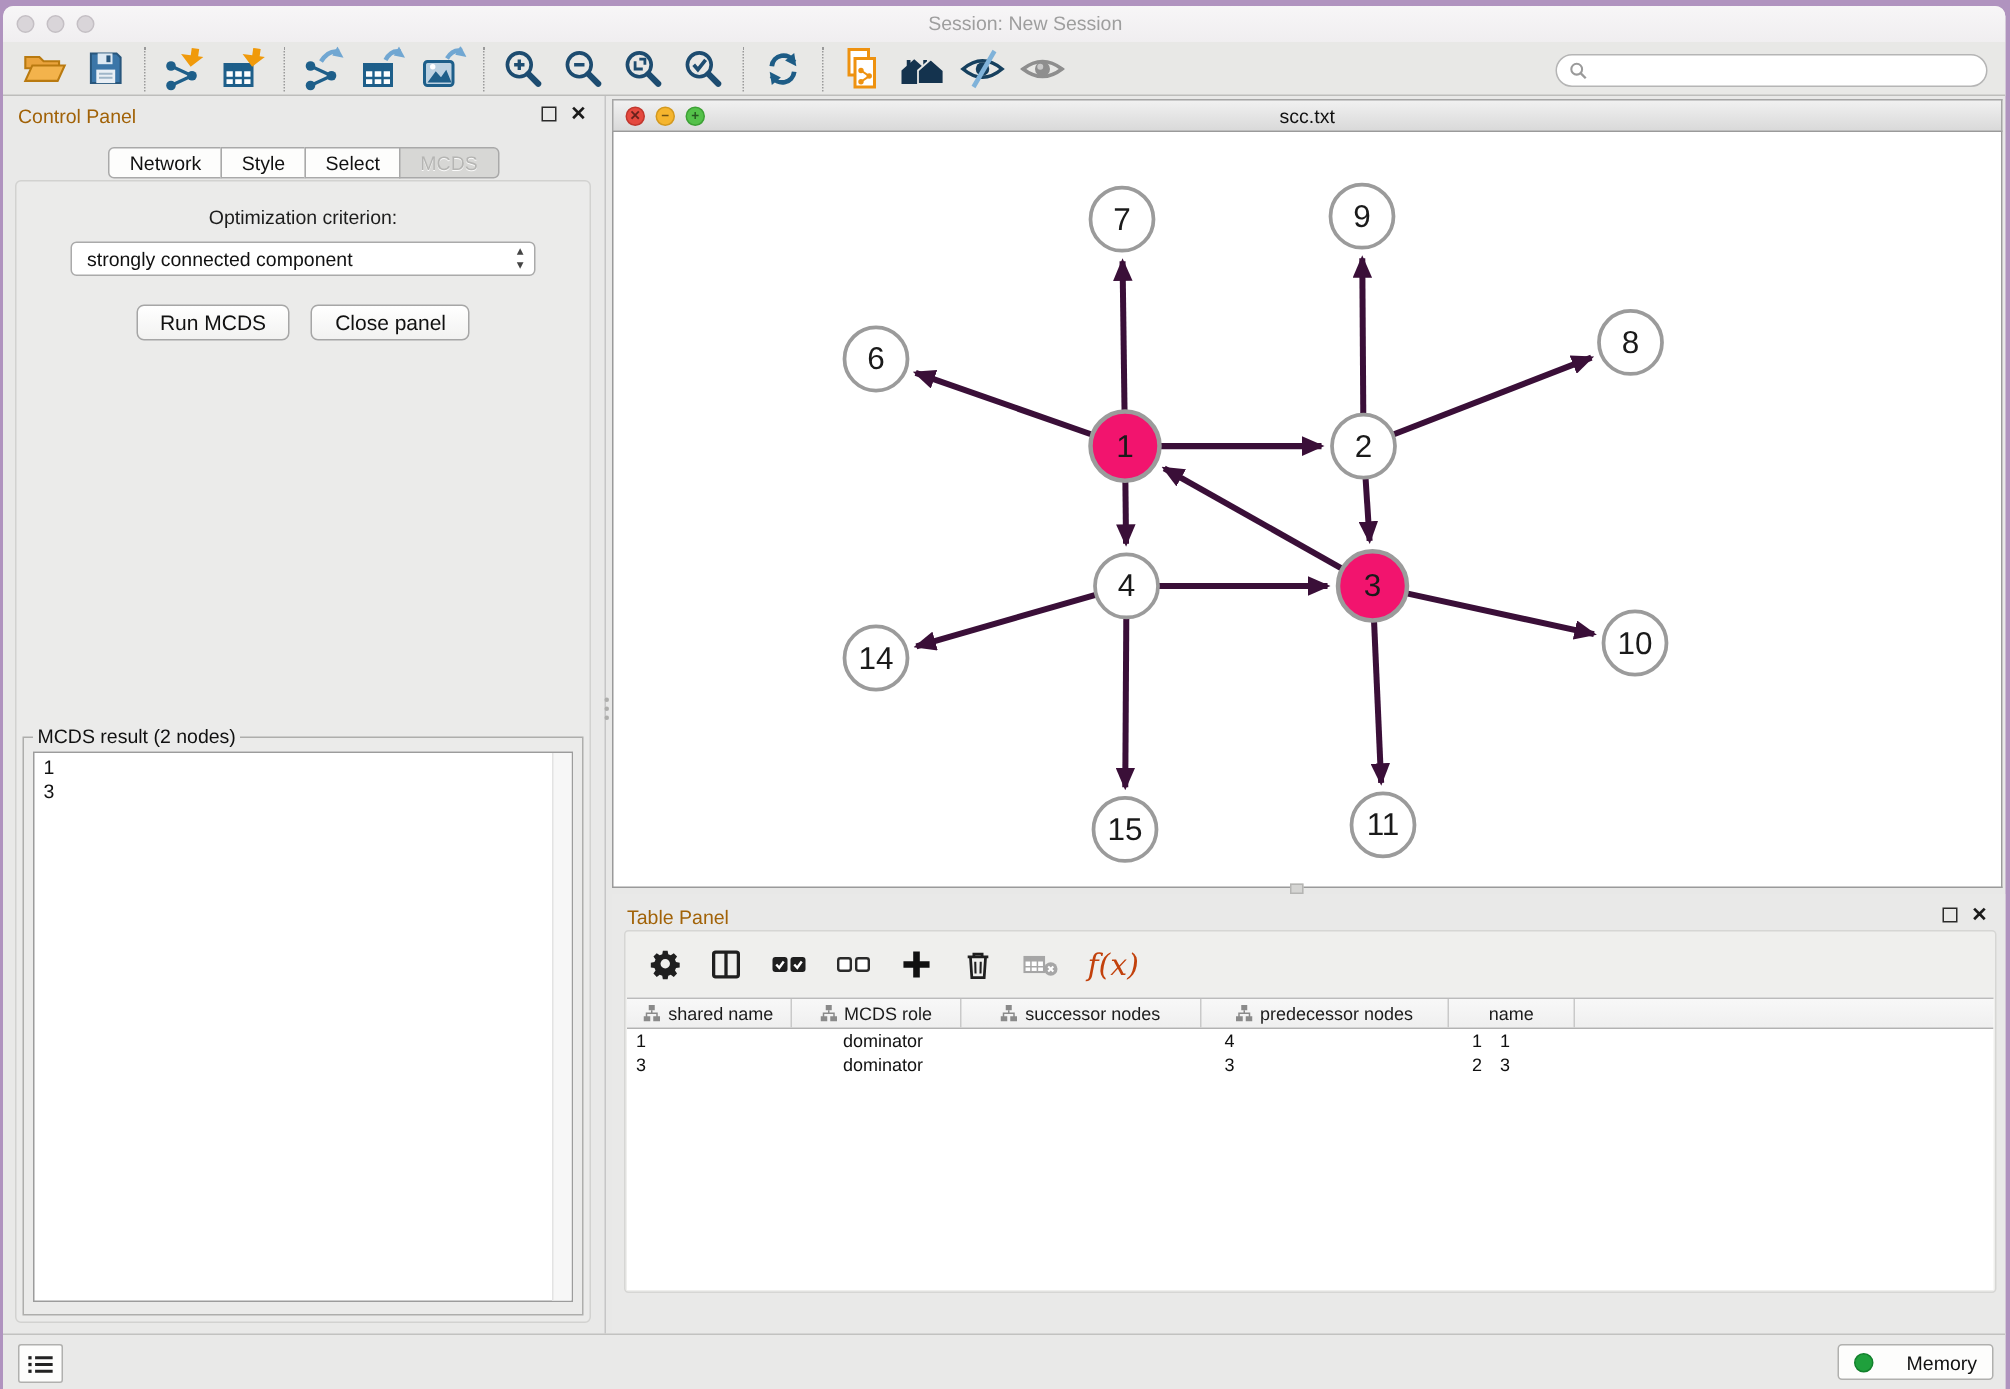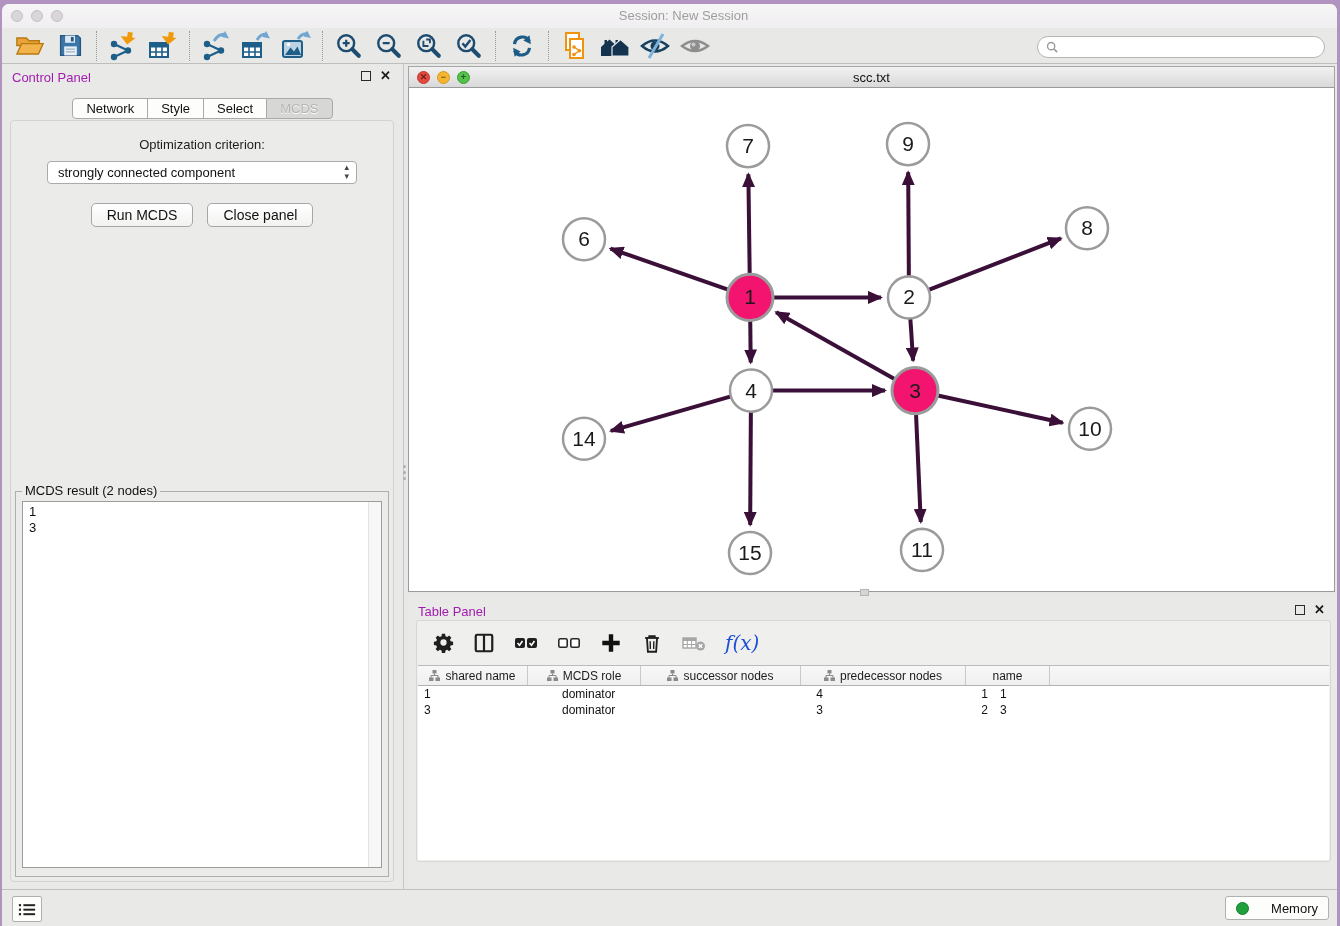--- a/index.html
+++ b/index.html
@@ -12,21 +12,21 @@
   .win-title{position:absolute;left:0;right:0;top:4px;text-align:center;font-size:13px;color:#9e9e9e;margin-left:28px;}
   
   .toolbar{position:absolute;left:0;top:24px;right:0;height:36px;background:#e8e8e6;border-bottom:1px solid #bdbdbb;display:flex;align-items:center;padding-left:8px;box-sizing:border-box;}
   .tbtn{width:40px;height:32px;display:flex;align-items:center;justify-content:center;flex:0 0 auto;}
   .sep{width:0;height:30px;border-left:1px dotted #9a9a9a;margin:0 6px;flex:0 0 auto;}
   .searchbox{position:absolute;right:12px;top:8px;width:288px;height:22px;background:#fff;border:1px solid #b5b5b5;border-radius:12px;display:flex;align-items:center;padding-left:8px;box-sizing:border-box;}
   .searchbox input{border:none;outline:none;background:transparent;font-size:12px;width:250px;margin-left:5px;font-family:"Liberation Sans",sans-serif;}
   
   .cpanel{position:absolute;left:0;top:60px;width:402px;height:826px;background:#e9e9e8;border-right:1px solid #c6c6c6;box-sizing:border-box;}
   .pn-header{position:absolute;left:0;top:4px;right:0;height:20px;}
-  .pn-title{position:absolute;left:10px;top:2px;font-size:13px;color:#a21caf;}
+  .pn-title{position:absolute;left:10px;top:2px;font-size:13px;color:#a16207;}
   .pn-icons{position:absolute;right:12px;top:2px;display:flex;gap:9px;align-items:center;}
   .float-ic{width:10px;height:10px;border:1.6px solid #2a2a2a;box-sizing:border-box;background:transparent;}
   .close-ic{font-size:13px;font-weight:bold;color:#1a1a1a;line-height:12px;}
   .cp-tabs{position:absolute;left:0;right:0;top:34px;display:flex;justify-content:center;}
   .cp-tab{padding:2px 13px;font-size:13px;color:#111;background:#fdfdfc;border:1px solid #a9a9a9;margin-left:-1px;cursor:default;}
   .cp-tab:first-child{border-radius:4px 0 0 4px;margin-left:0;}
   .cp-tab:last-child{border-radius:0 4px 4px 0;}
   .cp-tab.active{background:#d7d7d5;color:#b5b5b3;text-shadow:0 1px 0 rgba(255,255,255,.9);}
   .cp-box{position:absolute;left:8px;right:9px;top:56px;bottom:8px;background:#ebebea;border:1px solid #d2d2d0;border-radius:4px;}
   .opt-label{position:absolute;left:0;right:0;top:16px;text-align:center;font-size:13px;color:#1d1d1d;}
@@ -49,21 +49,21 @@
   .mac.yellow{background:#f5b52e;border:1px solid #d3991f;}
   .mac.green{background:#54c14a;border:1px solid #3da135;}
   .nw-title{position:absolute;left:0;right:0;top:3px;text-align:center;font-size:13px;color:#111;}
   .nw-canvas{position:absolute;left:0;right:0;top:22px;bottom:0;background:#fff;border:1px solid #9a9a9a;border-top:none;box-sizing:border-box;}
   .h-handle{position:absolute;left:452px;bottom:-4px;width:9px;height:7px;background:#d5d5d3;border:1px solid #b5b5b3;box-sizing:border-box;}
   
   .tpanel{position:absolute;left:406px;top:592px;right:0;height:294px;background:#e9e9e8;}
   .tp-box{position:absolute;left:8px;right:6px;top:24px;bottom:28px;background:#efefed;border:1px solid #d6d6d4;border-radius:3px;}
   .tp-toolbar{position:absolute;left:0;right:0;top:0;height:43px;display:flex;align-items:center;gap:19px;padding-left:16px;}
   .tp-toolbar .tbi{display:flex;align-items:center;}
-  .fx{font-family:"DejaVu Serif",serif;font-style:italic;color:#1d4ed8;font-size:20px;}
+  .fx{font-family:"DejaVu Serif",serif;font-style:italic;color:#c2410c;font-size:20px;}
   .tbl{position:absolute;left:1px;right:1px;top:44px;bottom:1px;background:#fff;border-top:1px solid #bbb;overflow:hidden;}
   .tbl-header{display:flex;height:19px;border-bottom:1px solid #b2b2b2;background:linear-gradient(#f8f8f8,#efefef);}
   .th{display:flex;align-items:center;justify-content:center;gap:5px;font-size:12px;color:#1c1c1c;border-right:1px solid #c9c9c9;box-sizing:border-box;}
   .tr{display:flex;height:16px;align-items:center;}
   .td{font-size:12px;color:#111;padding:0 6px;box-sizing:border-box;white-space:nowrap;}
   .tp-tabs{position:absolute;left:0;right:0;bottom:4px;display:flex;justify-content:center;}
   .tp-tab{padding:2px 13px;font-size:13px;color:#111;background:#fdfdfc;border:1px solid #a9a9a9;margin-left:-1px;}
   .tp-tab:first-child{border-radius:4px 0 0 4px;margin-left:0;}
   .tp-tab:last-child{border-radius:0 4px 4px 0;}
   .tp-tab.active{background:#d7d7d5;color:#bfbfbd;text-shadow:0 1px 0 rgba(255,255,255,.9);}

